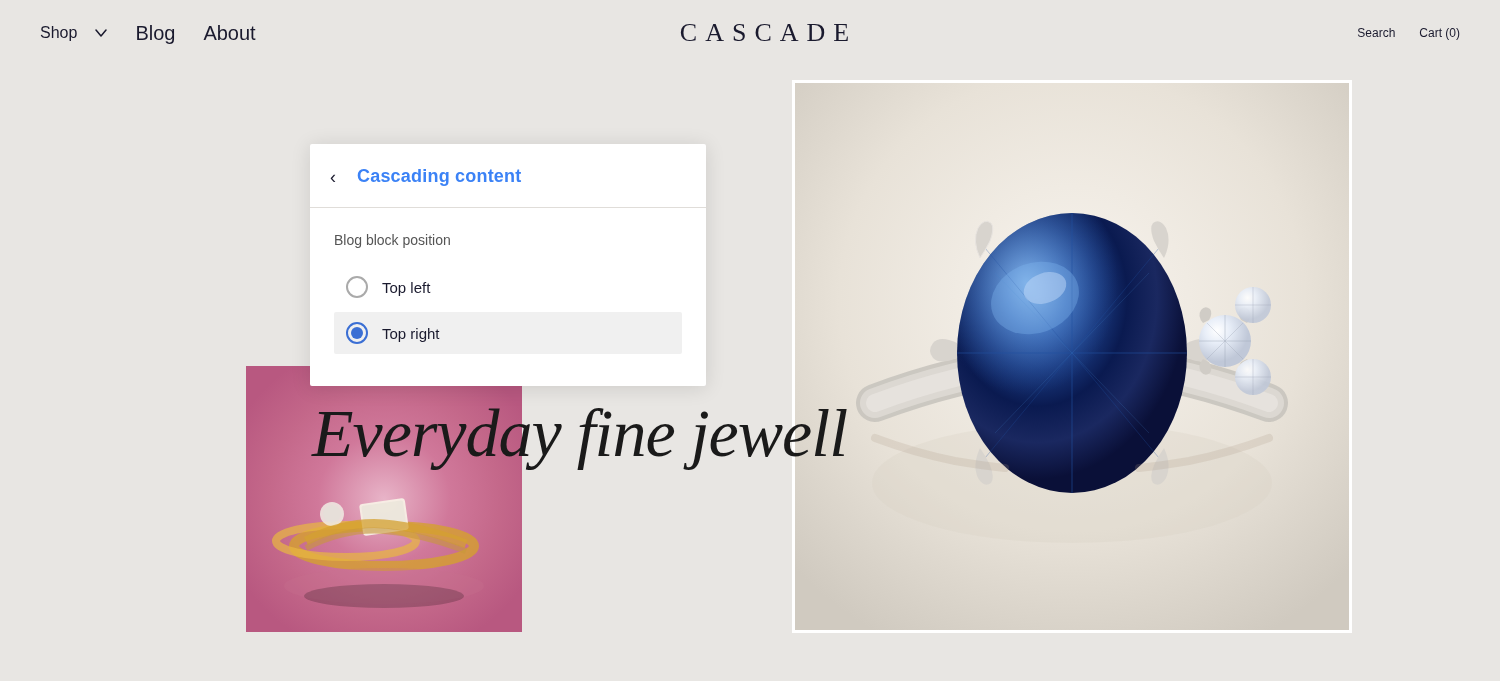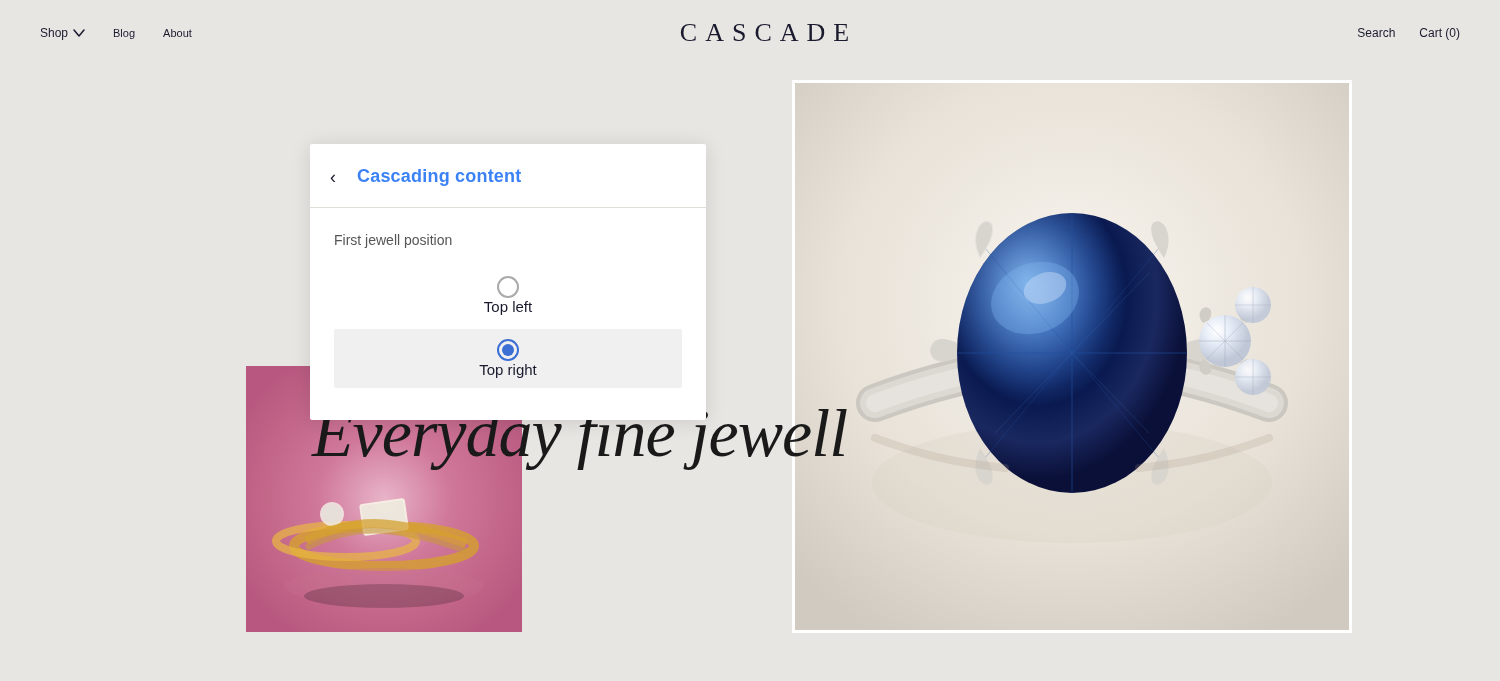--- a/index.html
+++ b/index.html
@@ -28,35 +28,35 @@
 
     .header-left {
       display: flex;
       align-items: center;
       gap: 28px;
     }
 
     .nav-shop {
       display: flex;
       align-items: center;
-      gap: 5px;
-      font-size: 12px;
+      gap: 18px;
+      font-size: 16px;
       color: #1a1a2e;
       cursor: pointer;
       font-weight: 400;
     }
 
     .chevron-down {
       width: 12px;
       height: 12px;
       display: inline-block;
     }
 
     .nav-link {
-      font-size: 11px;
+      font-size: 20px;
       color: #1a1a2e;
       cursor: pointer;
       font-weight: 400;
       text-decoration: none;
     }
 
     .header-center {
       position: absolute;
       left: 50%;
       transform: translateX(-50%);
@@ -151,25 +151,25 @@
     .panel-section-label {
       font-size: 14px;
       color: #555;
       margin-bottom: 18px;
       font-weight: 400;
     }
 
     .radio-option {
       display: flex;
       align-items: center;
+      gap: 14px;
       padding: 10px 12px;
       cursor: pointer;
       border-radius: 2px;
       margin-bottom: 4px;
-      flex-direction: column;
     }
 
     .radio-option:last-child {
       background: #f0f0f0;
       text-align: right;
     }
 
     .radio-circle {
       width: 22px;
       height: 22px;
@@ -374,21 +374,21 @@
   <div class="hero-text">
     <span>Everyday fine jewell</span>
   </div>
 
   <div class="cascade-panel">
     <div class="panel-header">
       <span class="panel-back-icon">‹</span>
       <span class="panel-title">Cascading content</span>
     </div>
     <div class="panel-body">
-      <div class="panel-section-label">First jewell position</div>
+      <div class="panel-section-label">Blog block position</div>
 
       <div class="radio-option">
         <div class="radio-circle"></div>
         <span class="radio-label">Top left</span>
       </div>
 
       <div class="radio-option">
         <div class="radio-circle selected">
           <div class="radio-inner"></div>
         </div>

